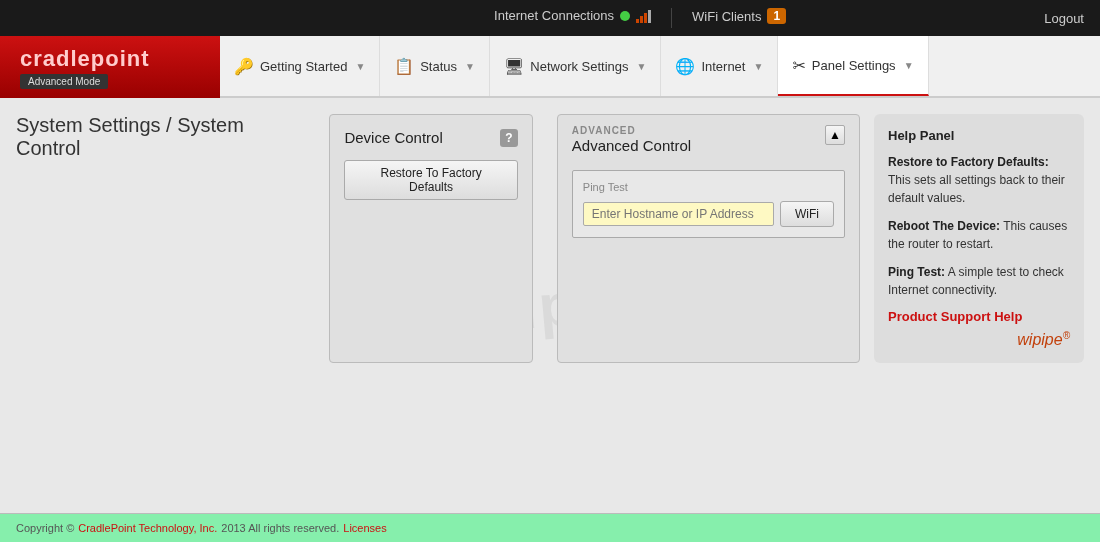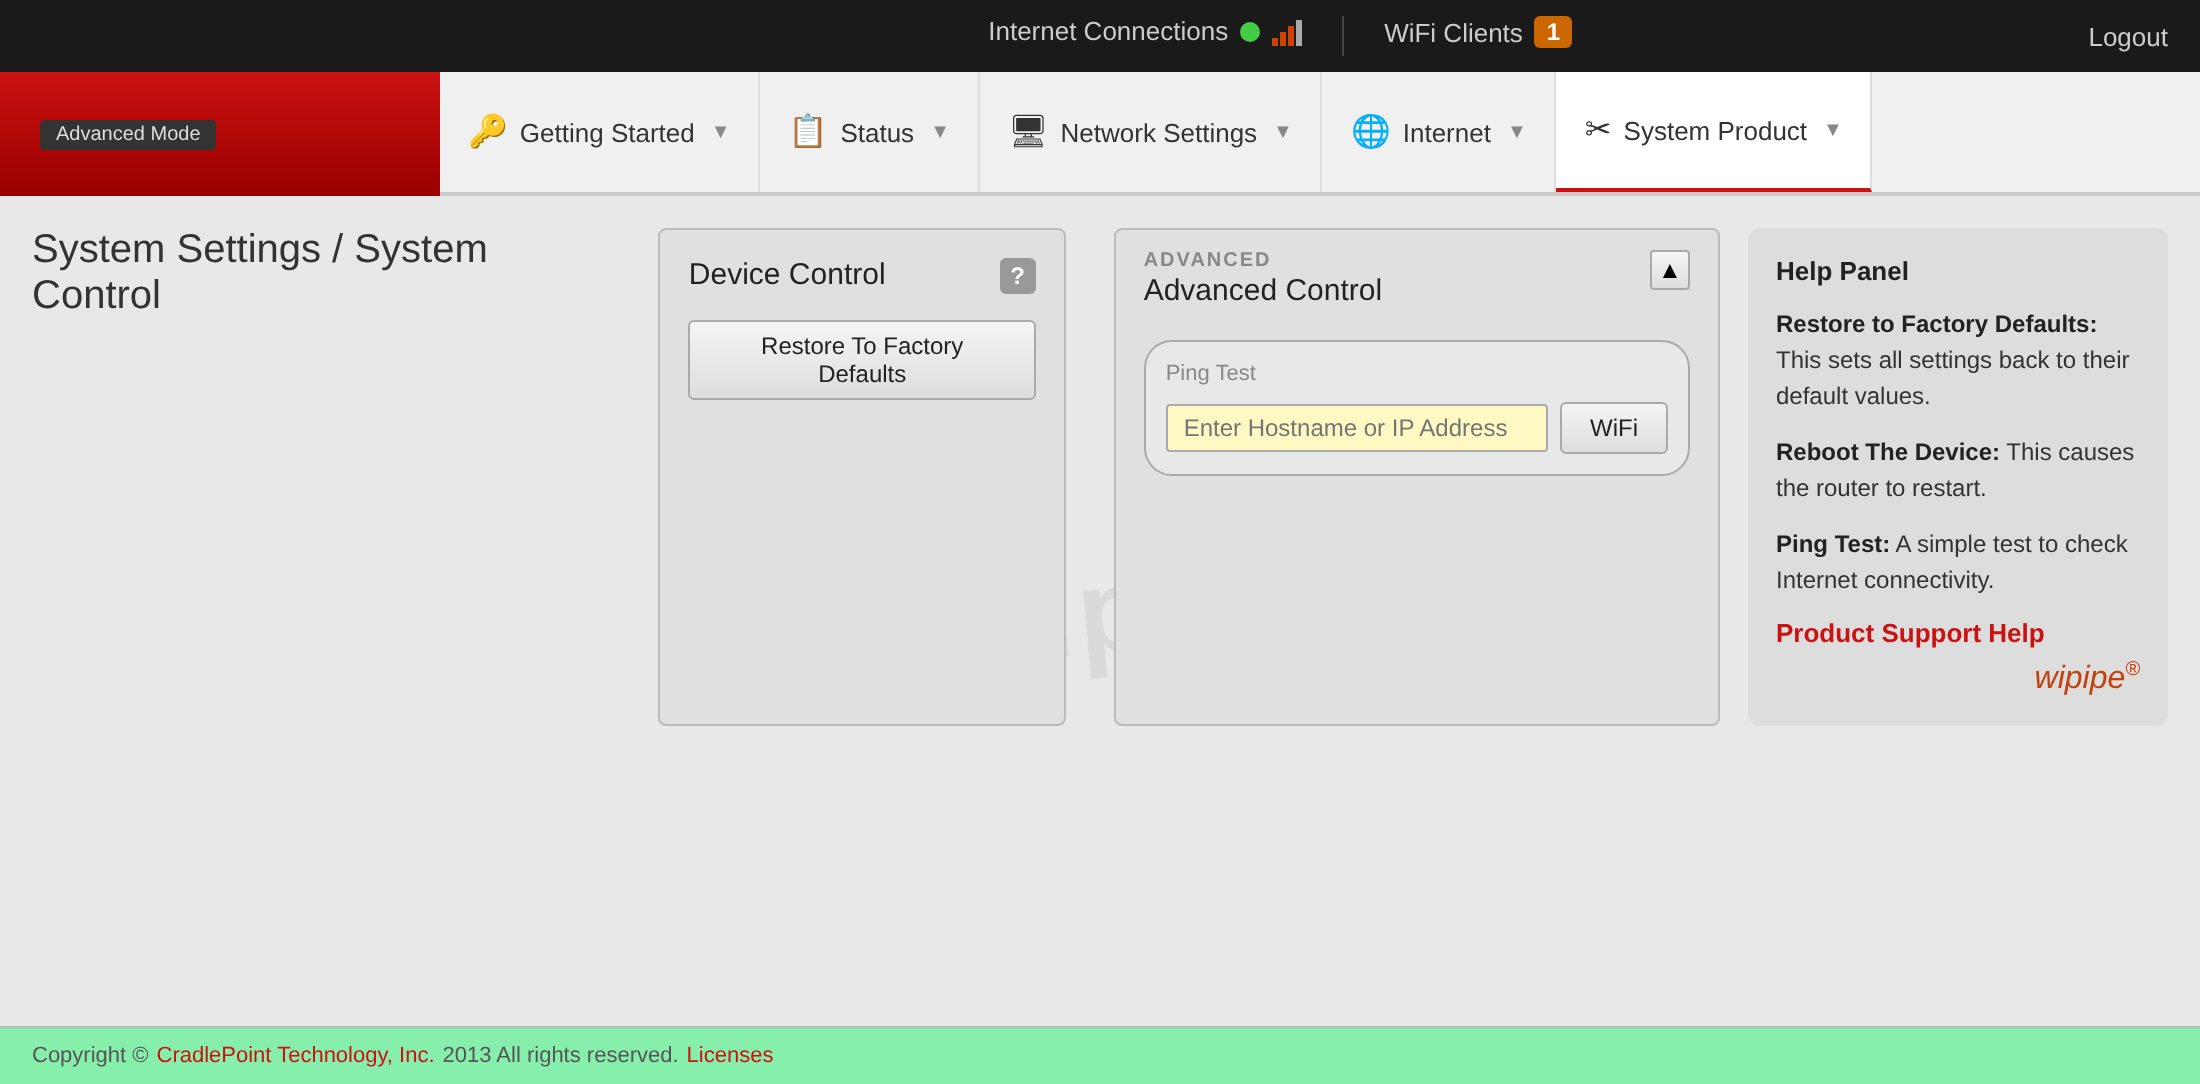--- a/index.html
+++ b/index.html
@@ -201,21 +201,21 @@
       width: 20px; height: 20px;
       cursor: pointer;
       font-size: 12px;
       display: flex; align-items: center; justify-content: center;
     }
     .advanced-panel-body {
       padding: 10px 14px 14px 14px;
     }
     .ping-test-box {
       border: 1px solid #aaa;
-      border-radius: 14px;
+      border-radius: 2px;
       padding: 10px;
       margin-top: 6px;
       background: #e8e8e8;
     }
     .ping-test-label {
       font-size: 11px;
       color: #888;
       margin-bottom: 8px;
     }
     .ping-row {
@@ -322,20 +322,23 @@
       <div class="top-bar-item">
         <span>WiFi Clients</span>
         <span class="wifi-badge">1</span>
       </div>
     </div>
     <button class="logout-btn">Logout</button>
   </div>
 
   <div class="header">
     <div class="logo-area">
+      <div class="logo-text">
+        <span>cradlepoint</span>
+      </div>
       <div class="advanced-mode-badge">Advanced Mode</div>
     </div>
     <div class="nav-bar">
 
       <div class="nav-item">
         <span class="nav-icon">🔑</span>
         <span>Getting Started</span>
         <span class="nav-arrow">▼</span>
       </div>
 
@@ -352,21 +355,21 @@
       </div>
 
       <div class="nav-item">
         <span class="nav-icon">🌐</span>
         <span>Internet</span>
         <span class="nav-arrow">▼</span>
       </div>
 
       <div class="nav-item active">
         <span class="nav-icon">✂</span>
-        <span>System Product</span>
+        <span>Panel Settings</span>
         <span class="nav-arrow">▼</span>
       </div>
     </div>
   </div>
 
   <div class="page-area" style="flex:1; overflow:hidden;">
     <div class="watermark">SetupRou</div>
 
     <div class="page-inner">
 

